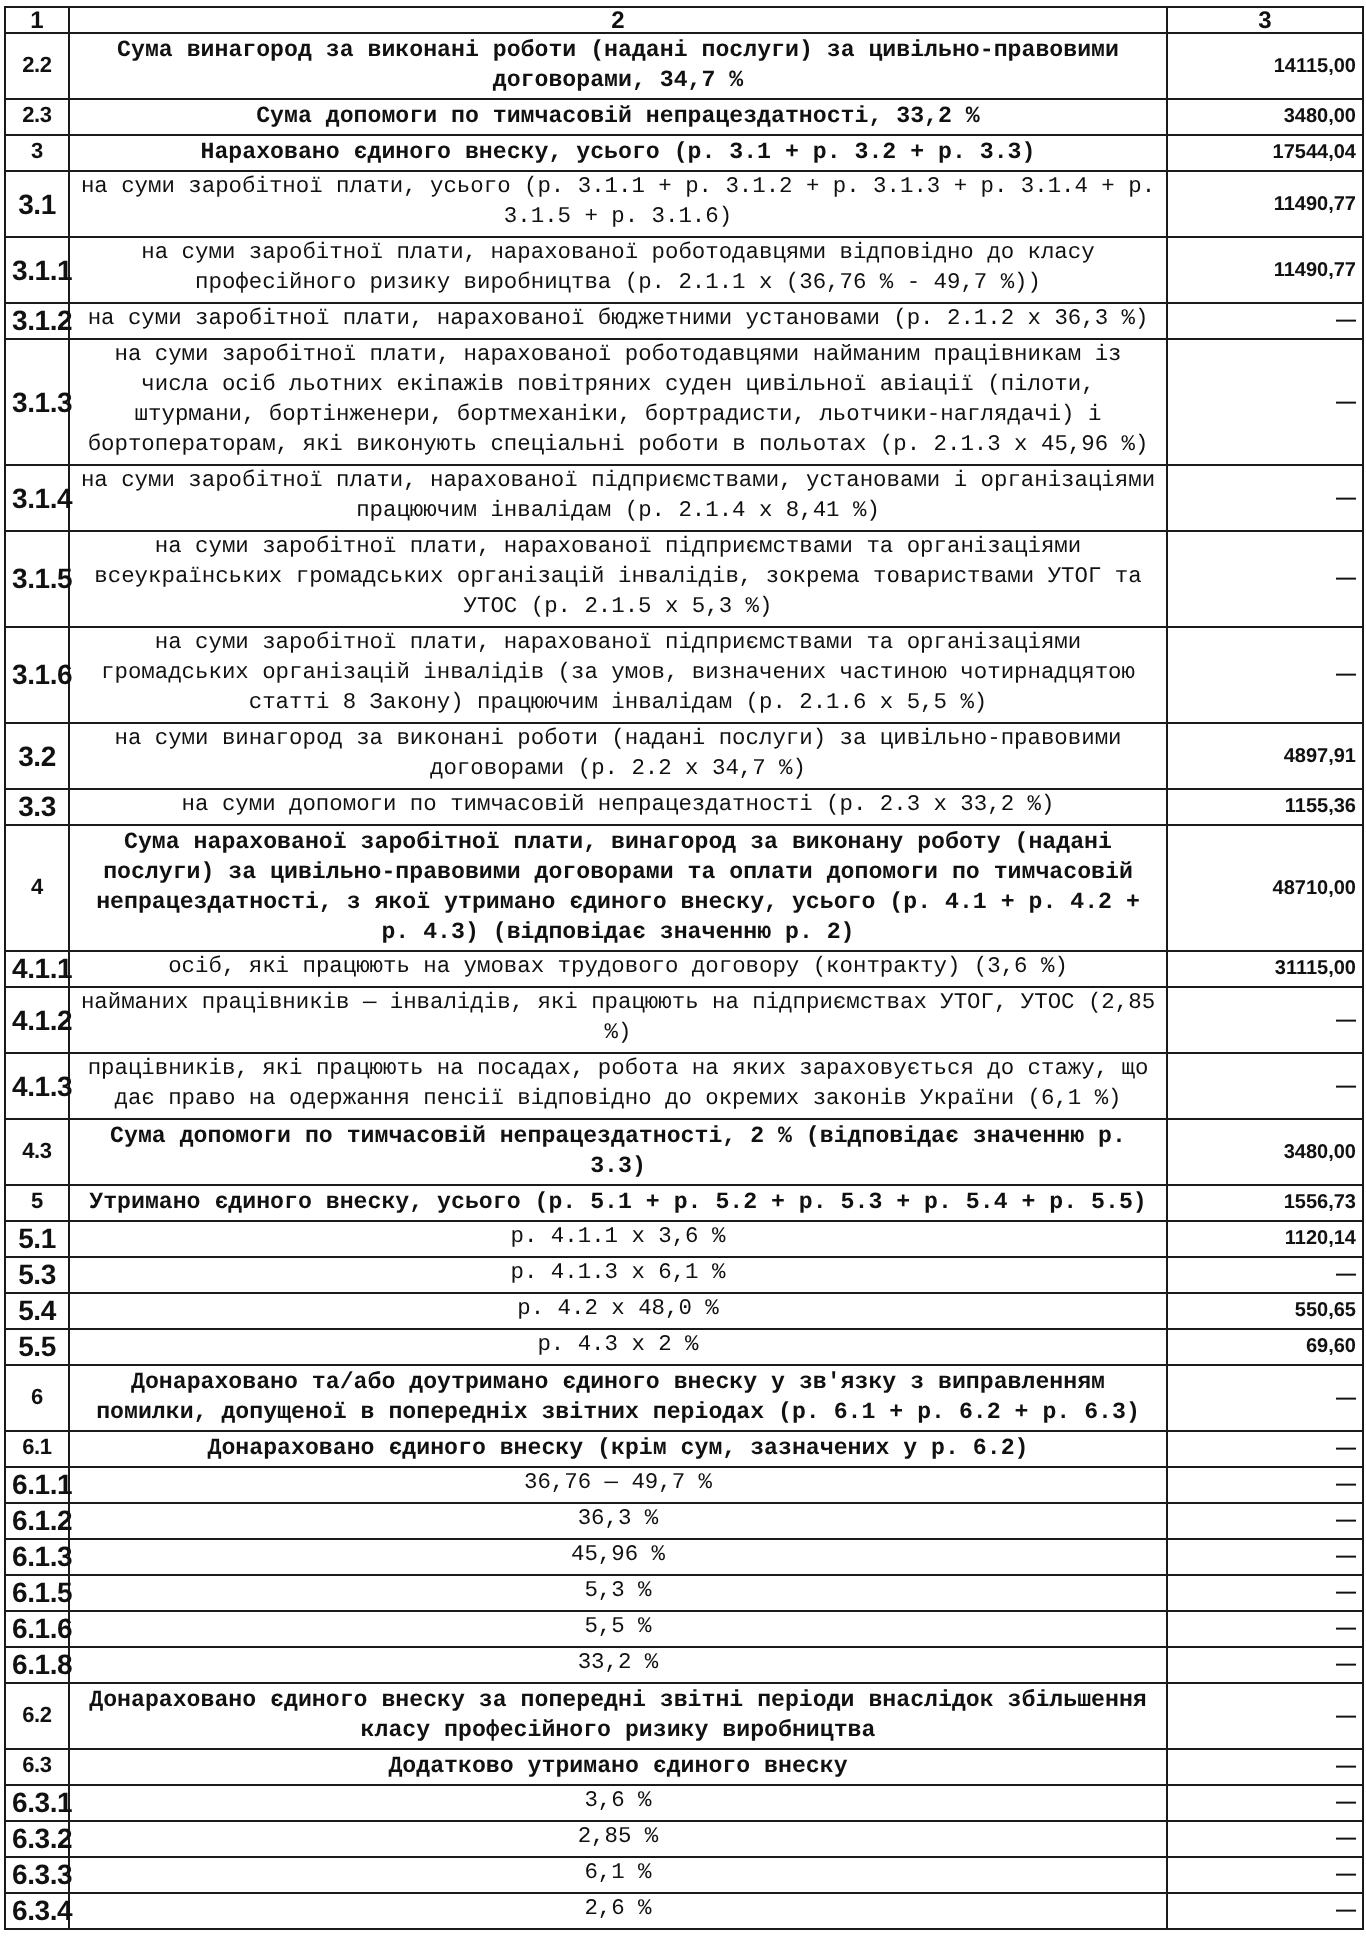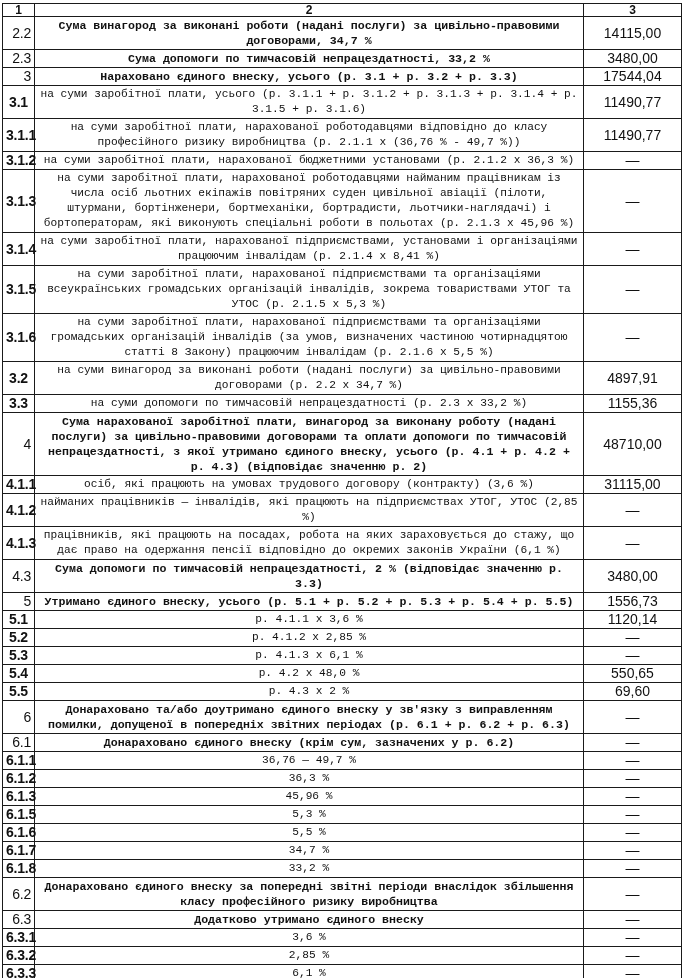--- a/index.html
+++ b/index.html
@@ -46,25 +46,25 @@
       font-size: 14px;
       letter-spacing: -0.2px;
       font-weight: bold;
     }
     td.desc {
       text-align: center;
       padding-left: 3px;
       font-family: Liberation Mono, monospace;
     }
     td.val {
-      text-align: center;
-      font-weight: normal;
-      font-size: 14px;
-    }
-    tr.bold td.code { font-weight: normal; font-size: 14px; text-align: right; }
+      text-align: right;
+      font-weight: bold;
+      font-size: 10px;
+    }
+    tr.bold td.code { font-weight: bold; font-size: 11px; }
     tr.bold td.desc { font-weight: bold; font-size: 11.6px; }
   </style>
 </head>
 <body>
 
 <table class="report">
   <colgroup>
     <col class="c1">
       <col class="c2">
       <col class="c3">
@@ -166,25 +166,20 @@
         <td class="code">5</td>
         <td class="desc">Утримано єдиного внеску, усього (р. 5.1 + р. 5.2 + р. 5.3 + р. 5.4 + р. 5.5)</td>
         <td class="val">1556,73</td>
       </tr>
       <tr>
         <td class="code">5.1</td>
         <td class="desc">р. 4.1.1 x 3,6 %</td>
         <td class="val">1120,14</td>
       </tr>
       <tr>
-        <td class="code">5.2</td>
-        <td class="desc">р. 4.1.2 x 2,85 %</td>
-        <td class="val">—</td>
-      </tr>
-      <tr>
         <td class="code">5.3</td>
         <td class="desc">р. 4.1.3 x 6,1 %</td>
         <td class="val">—</td>
       </tr>
       <tr>
         <td class="code">5.4</td>
         <td class="desc">р. 4.2 x 48,0 %</td>
         <td class="val">550,65</td>
       </tr>
       <tr>
@@ -218,25 +213,20 @@
         <td class="val">—</td>
       </tr>
       <tr>
         <td class="code">6.1.5</td>
         <td class="desc">5,3 %</td>
         <td class="val">—</td>
       </tr>
       <tr>
         <td class="code">6.1.6</td>
         <td class="desc">5,5 %</td>
-        <td class="val">—</td>
-      </tr>
-      <tr>
-        <td class="code">6.1.7</td>
-        <td class="desc">34,7 %</td>
         <td class="val">—</td>
       </tr>
       <tr>
         <td class="code">6.1.8</td>
         <td class="desc">33,2 %</td>
         <td class="val">—</td>
       </tr>
       <tr class="bold">
         <td class="code">6.2</td>
         <td class="desc">Донараховано єдиного внеску за попередні звітні періоди внаслідок збільшення класу професійного ризику виробництва</td>

